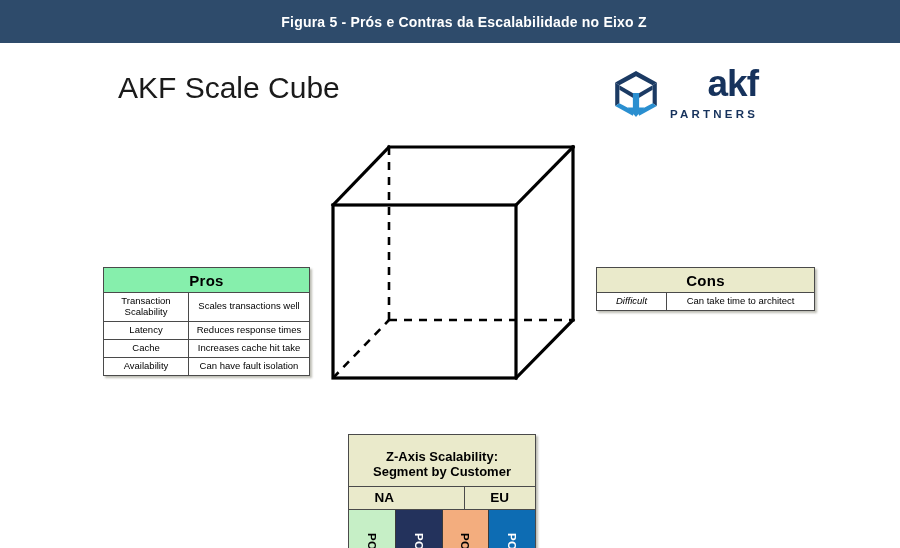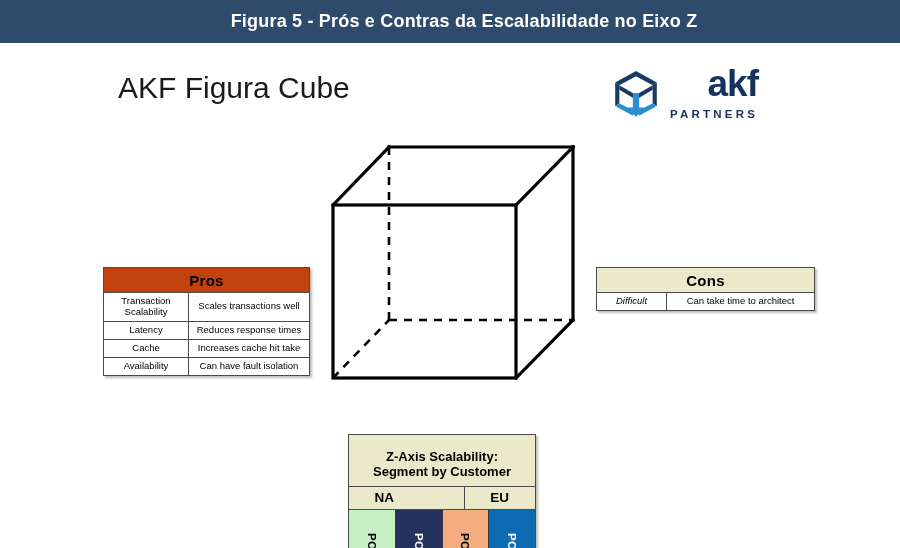--- a/index.html
+++ b/index.html
@@ -22,21 +22,21 @@
     position: absolute;
     left: 0; top: 0;
     width: 900px; height: 43px;
     background: #2e4b6b;
     display: flex;
     align-items: center;
     justify-content: center;
   }
   #caption-text {
     color: #ffffff;
-    font-size: 18px;
+    font-size: 14px;
     font-weight: bold;
     letter-spacing: 0.2px;
     white-space: nowrap;
     margin-left: 28px;
   }
 
   
   #slide {
     position: absolute;
     left: 0; top: 43px;
@@ -188,21 +188,21 @@
 </style>
 </head>
 <body>
 
 <div id="caption-banner" style="background: rgb(46, 75, 107);">
   <div id="caption-text" style="color: rgb(255, 255, 255);">Figura 5 - Prós e Contras da Escalabilidade no Eixo Z</div>
 </div>
 
 <div id="slide">
 
-  <div id="slide-title">AKF Figura Cube</div>
+  <div id="slide-title">AKF Scale Cube</div>
 
   <div id="akf-logo">
     <svg id="akf-logo-mark" viewBox="0 0 100 100">
 
       <path d="M10 28 L50 6 L90 28 L82 33 L50 16 L18 33 Z" fill="#1b3a63"></path>
 
       <path d="M10 28 L18 33 L18 68 L10 73 Z" fill="#1b3a63"></path>
 
       <path d="M90 28 L82 33 L82 68 L90 73 Z" fill="#1b3a63"></path>
 
@@ -242,21 +242,21 @@
         <line x1="69" y1="182" x2="253" y2="182"></line>
 
         <line x1="13" y1="240" x2="69" y2="182"></line>
       </g>
     </svg>
   </div>
 
   <table id="pros-table" class="info-table">
     <thead>
       <tr>
-        <th class="th-title" colspan="2" style="background: #c2410c;">Pros</th>
+        <th class="th-title" colspan="2" style="background: #86efac;">Pros</th>
       </tr>
     </thead>
     <tbody>
       <tr>
         <td class="cell-key">Transaction
 Scalability</td>
         <td class="cell-val">Scales transactions well</td>
       </tr>
       <tr>
         <td class="cell-key">Latency</td>

